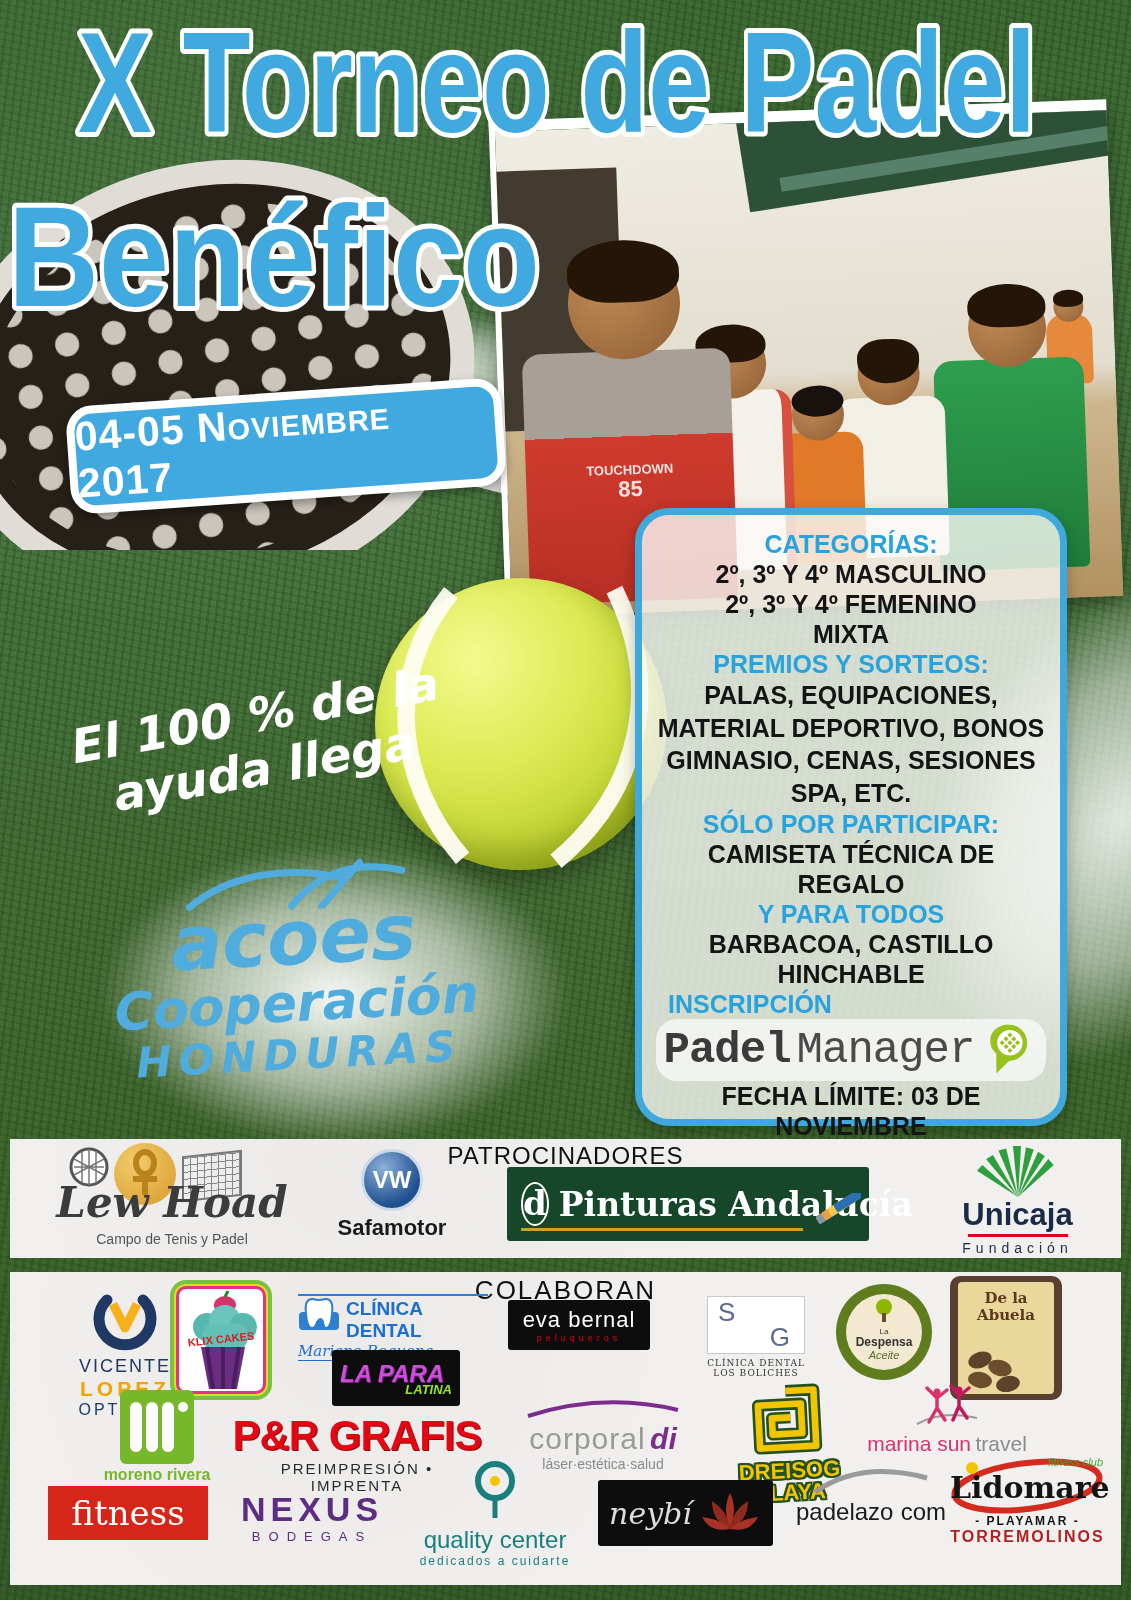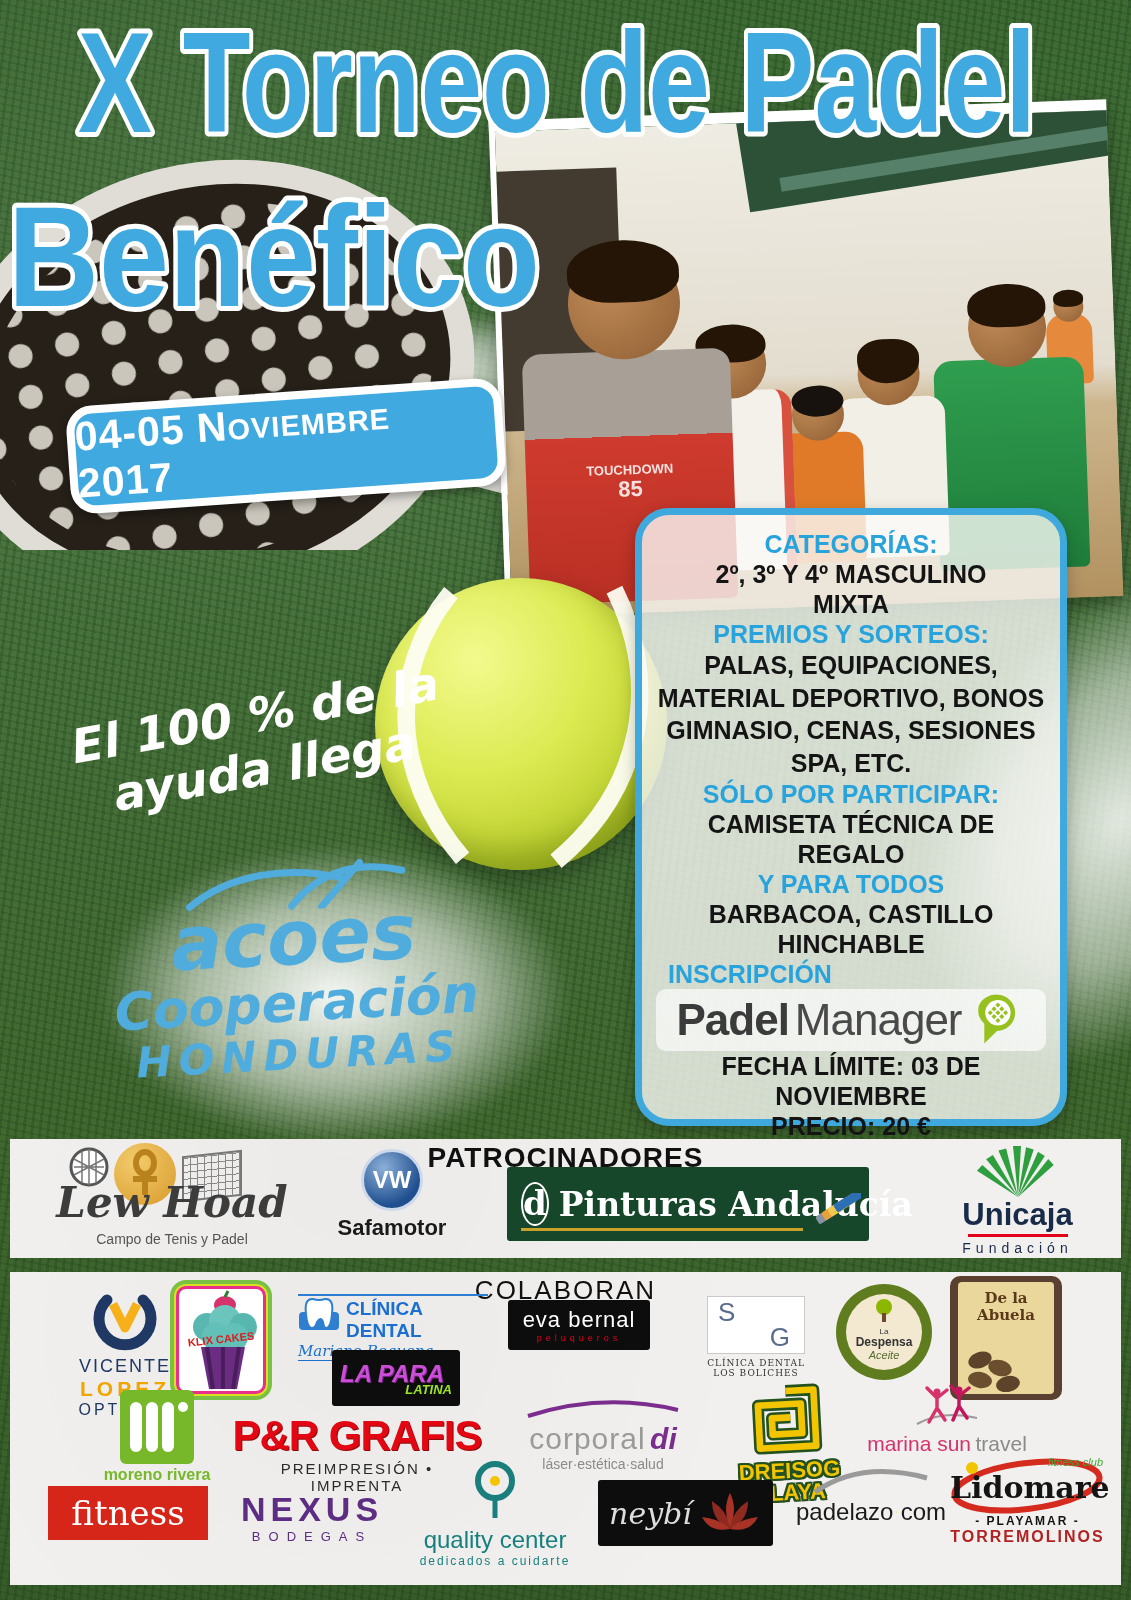--- a/index.html
+++ b/index.html
@@ -38,21 +38,21 @@
   
   .hand{font-family:"DejaVu Sans",sans-serif;font-style:italic;font-weight:bold;color:#fff;}
   .acoes{font-family:"DejaVu Sans",sans-serif;font-style:italic;font-weight:bold;color:#4facdc;text-align:center;}
   
   .panel{border:7px solid #3fa9dd;border-radius:34px;background:rgba(250,250,247,.80);
          box-shadow:0 6px 16px rgba(0,0,0,.25);
          display:flex;flex-direction:column;justify-content:space-between;
          padding:14px 14px 12px;box-sizing:border-box;text-align:center;}
   .panel .ln{font-weight:bold;font-size:25px;line-height:1.2;color:#141414;}
   .panel .blue{color:#29a3dc;}
-  .pm-row{display:flex;align-items:center;justify-content:center;gap:6px;background:rgba(255,255,255,.65);border-radius:10px;padding:2px 4px;}
+  .pm-row{display:flex;align-items:center;justify-content:center;gap:6px;background:rgba(255,255,255,.65);border-radius:21px;padding:2px 4px;font-family:Liberation Mono, monospace;}
   .pm-row .p1{font-size:44px;font-weight:bold;color:#3b3b3b;letter-spacing:-1px;}
   .pm-row .p2{font-size:44px;font-weight:normal;color:#4a4a4a;letter-spacing:-1px;}
   
   .band{background:#f1f0ee;background-image:radial-gradient(circle at 30% 20%, rgba(0,0,0,.025), transparent 50%);}
   .band-header{position:absolute;left:0;top:3px;width:100%;text-align:center;color:#101010;}
   
   .lew-script{font-family:"DejaVu Serif",serif;font-style:italic;font-weight:bold;color:#3c3c3c;}
   .pinturas-box{background:#17472b;border-radius:3px;display:flex;align-items:center;padding:0 14px;box-sizing:border-box;position:relative;}
   .pinturas-d{font-family:"DejaVu Serif",serif;font-weight:bold;color:#fff;font-size:34px;border:2px solid #fff;border-radius:50%;width:40px;height:40px;line-height:38px;text-align:center;margin-right:10px;}
   .pinturas-name{font-family:"DejaVu Serif",serif;font-weight:bold;color:#fff;font-size:33px;white-space:nowrap;}
@@ -164,20 +164,21 @@
       <path d="M18,40 C60,8 120,4 170,18 M120,44 C150,10 190,2 232,14 M150,46 L190,4" stroke="#4facdc" stroke-width="7" fill="none" stroke-linecap="round"></path>
     </svg>
     <div style="font-size:76px;line-height:1.0;">acoes</div>
     <div style="font-size:52px;line-height:1.05;">Cooperación</div>
     <div style="font-size:42px;letter-spacing:7px;line-height:1.15;">HONDURAS</div>
   </div>
 
   <div class="abs panel" style="left:635px;top:508px;width:432px;height:618px;">
     <div class="ln blue">CATEGORÍAS:</div>
     <div class="ln">2º, 3º Y 4º MASCULINO</div>
+    <div class="ln">2º, 3º Y 4º FEMENINO</div>
     <div class="ln">MIXTA</div>
     <div class="ln blue">PREMIOS Y SORTEOS:</div>
     <div class="ln" style="line-height:1.3;">PALAS, EQUIPACIONES, MATERIAL DEPORTIVO, BONOS GIMNASIO, CENAS, SESIONES SPA, ETC.</div>
     <div class="ln blue">SÓLO POR PARTICIPAR:</div>
     <div class="ln">CAMISETA TÉCNICA DE REGALO</div>
     <div class="ln blue">Y PARA TODOS</div>
     <div class="ln">BARBACOA, CASTILLO HINCHABLE</div>
     <div class="ln blue" style="text-align:left;padding-left:12px;">INSCRIPCIÓN</div>
     <div class="pm-row">
       <span class="p1">Padel</span>
@@ -198,21 +199,21 @@
         </g>
       </svg>
     </div>
     <div class="ln">FECHA LÍMITE: 03 DE NOVIEMBRE</div>
     <div class="ln">PRECIO: 20 €</div>
     <div class="ln blue">FILA 0 UNICAJA:</div>
     <div class="ln">2103 0135 71 0030004252</div>
   </div>
 
   <div class="abs band" style="left:10px;top:1139px;width:1111px;height:119px;">
-    <div class="band-header" style="font-size:28px;font-weight:bold;letter-spacing:1px;">PATROCINADORES</div>
+    <div class="band-header" style="font-size:24px;font-weight:normal;letter-spacing:1px;">PATROCINADORES</div>
 
     <div class="logo" style="left:22px;top:4px;width:280px;height:104px;">
       <svg width="50" height="50" viewBox="0 0 50 50" style="position:absolute;left:32px;top:2px;">
         <circle cx="25" cy="22" r="18" fill="#fff" stroke="#555" stroke-width="3"></circle>
         <path d="M10,14 L40,30 M10,22 L40,22 M10,30 L40,14 M18,6 L18,38 M25,4 L25,40 M32,6 L32,38" stroke="#777" stroke-width="1.5"></path>
       </svg>
       <div style="position:absolute;left:82px;top:0;width:62px;height:62px;border-radius:50%;background:radial-gradient(circle at 35% 30%,#f2cb6b,#d89a2b);">
         <svg width="62" height="62" viewBox="0 0 62 62">
             <ellipse cx="31" cy="20" rx="9" ry="11" fill="none" stroke="#b9821c" stroke-width="6"></ellipse>
             <path d="M31,30 L31,52 M19,36 L43,36" stroke="#b9821c" stroke-width="6"></path>

